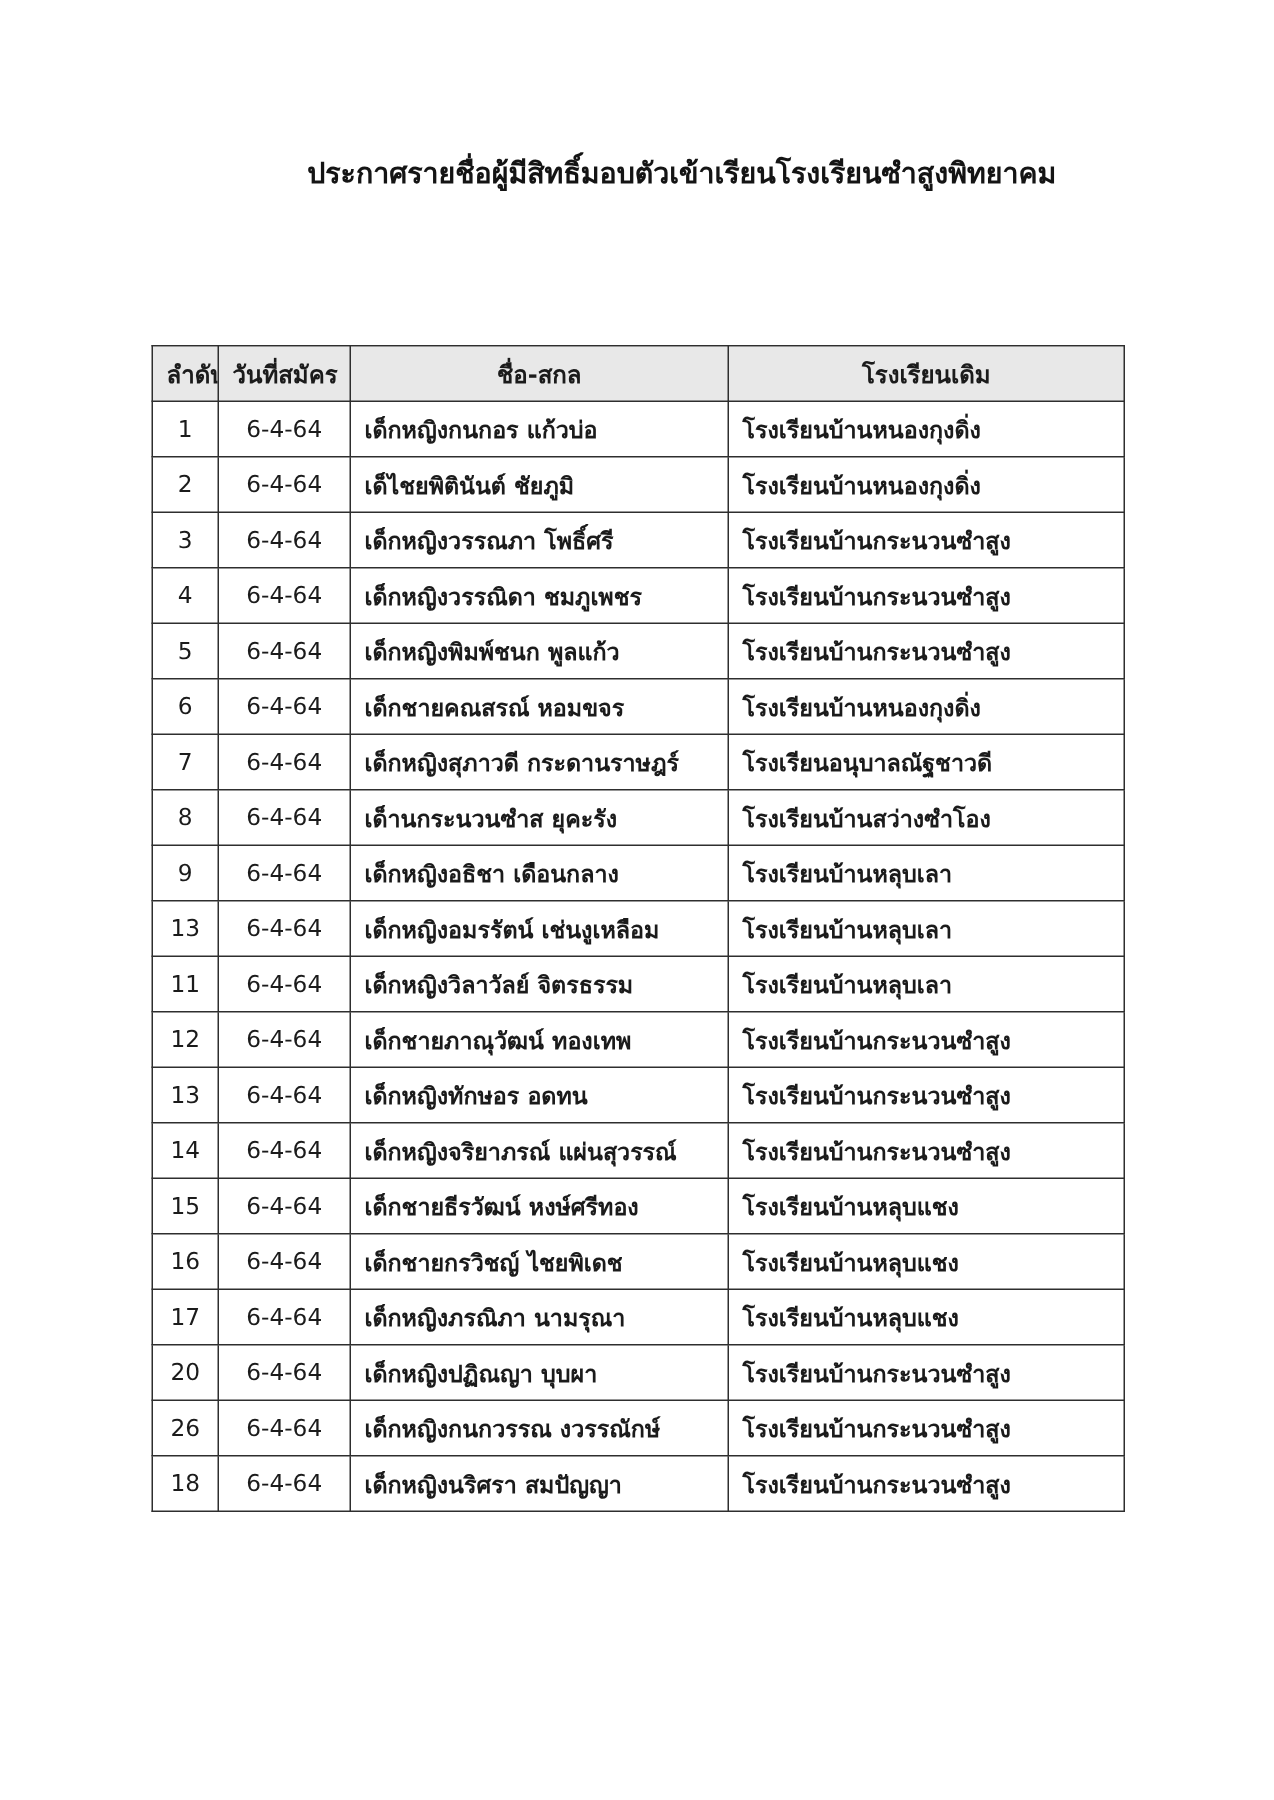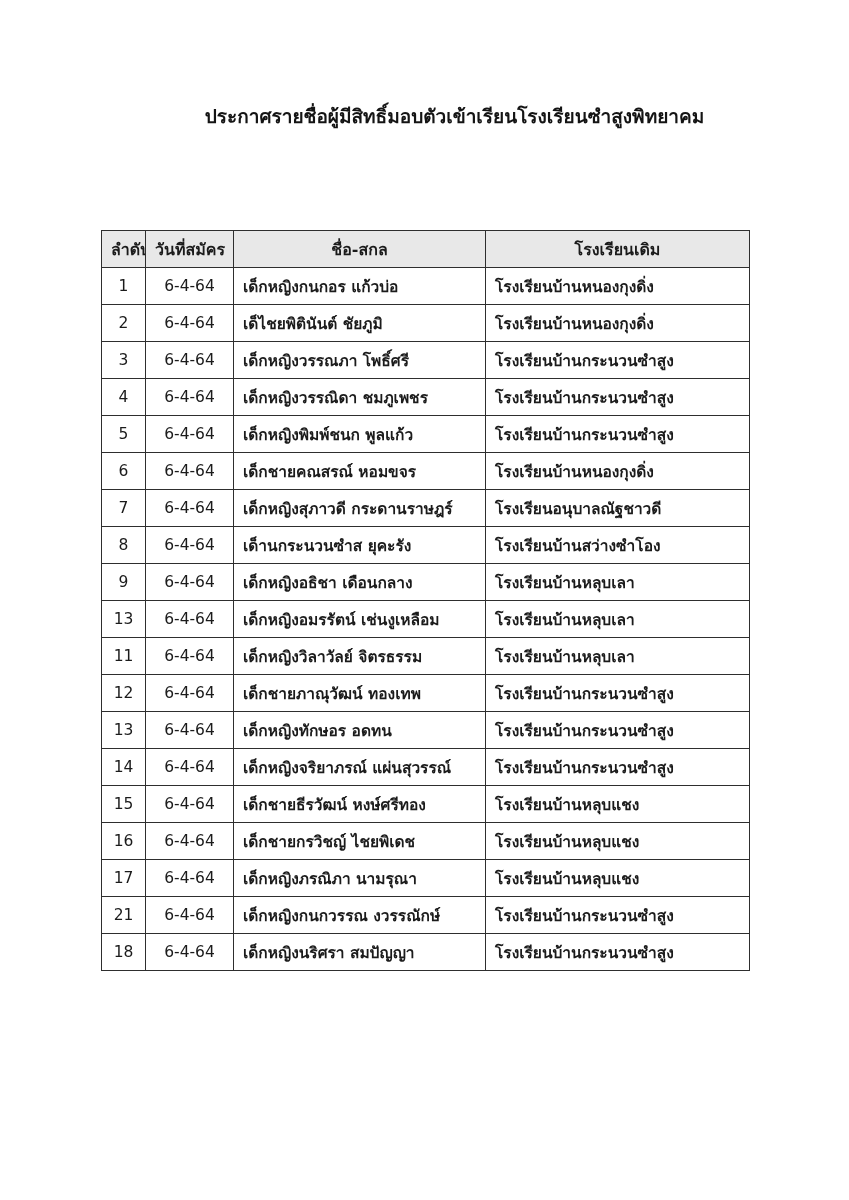--- a/index.html
+++ b/index.html
@@ -176,21 +176,27 @@
         <td class="c-name">เด็กชายกรวิชญ์ ไชยพิเดช</td>
         <td class="c-school">โรงเรียนบ้านหลุบแชง</td>
       </tr>
       <tr>
         <td class="c-no">17</td>
         <td class="c-date">6-4-64</td>
         <td class="c-name">เด็กหญิงภรณิภา นามรุณา</td>
         <td class="c-school">โรงเรียนบ้านหลุบแชง</td>
       </tr>
       <tr>
-        <td class="c-no">21</td>
+        <td class="c-no">20</td>
+        <td class="c-date">6-4-64</td>
+        <td class="c-name">เด็กหญิงปฏิณญา บุบผา</td>
+        <td class="c-school">โรงเรียนบ้านกระนวนซำสูง</td>
+      </tr>
+      <tr>
+        <td class="c-no">26</td>
         <td class="c-date">6-4-64</td>
         <td class="c-name">เด็กหญิงกนกวรรณ งวรรณักษ์</td>
         <td class="c-school">โรงเรียนบ้านกระนวนซำสูง</td>
       </tr>
       <tr>
         <td class="c-no">18</td>
         <td class="c-date">6-4-64</td>
         <td class="c-name">เด็กหญิงนริศรา สมปัญญา</td>
         <td class="c-school">โรงเรียนบ้านกระนวนซำสูง</td>
       </tr>

